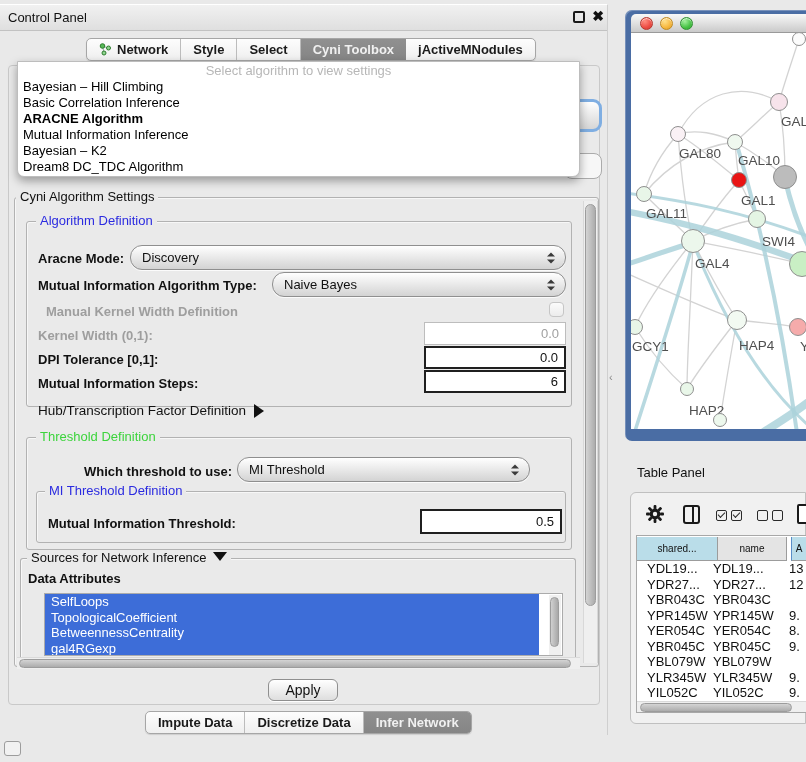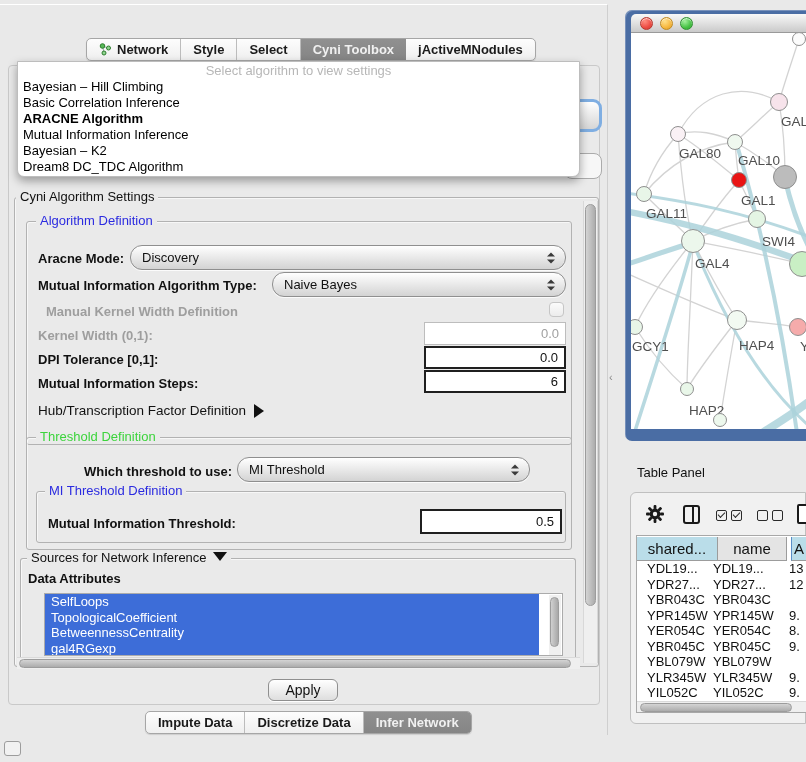--- a/index.html
+++ b/index.html
@@ -73,39 +73,44 @@
   .node{position:absolute;border:1.3px solid #8F8F8F;border-radius:50%}
   .node-label{position:absolute;font-size:13.5px;color:#4F4F4F;white-space:nowrap}
 
   
   #split-mark{left:609px;top:371px;font-size:11px;color:#8A8A8A}
 
   
   #tp-title{left:637px;top:465px;font-size:13px}
   #tp-box{left:630px;top:492px;width:176px;height:232px;background:#F1F1F1;border:1px solid #C0C0C0;border-radius:6px 0 0 6px}
   #tbl{left:636px;top:535px;width:170px;height:178px;background:#FFF;border:1px solid #A8A8A8;border-right:none;overflow:hidden}
-  .th{position:absolute;top:1px;height:24px;display:flex;align-items:center;justify-content:center;font-size:15px;border-right:1px solid #9C9C9C;border-bottom:1px solid #9C9C9C}
+  .th{position:absolute;top:1px;height:24px;display:flex;align-items:center;justify-content:center;font-size:10px;border-right:1px solid #9C9C9C;border-bottom:1px solid #9C9C9C}
   .trow{position:absolute;width:100%;height:15.5px;font-size:13px}
   .tc{position:absolute;white-space:nowrap;line-height:15.5px}
 
   
   .checkpair{position:absolute;top:510px;display:flex;gap:4px}
   .cbx{width:11px;height:11px;border:1.6px solid #2A2A2A;border-radius:2px;position:relative}
   .cbx.checked:after{content:"";position:absolute;left:1px;top:1px;width:6px;height:3px;border-left:1.8px solid #2A2A2A;border-bottom:1.8px solid #2A2A2A;transform:rotate(-45deg)}
   #col-icon{left:683px;top:505px;width:17px;height:19px;border:2px solid #1A1A1A;border-radius:3px}
   #col-icon:after{content:"";position:absolute;left:50%;top:0;width:2px;height:100%;background:#1A1A1A}
   #doc-icon{left:797px;top:504px;width:14px;height:20px;border:2px solid #1A1A1A;border-radius:2px;background:#FFF}
 
   
   #bl-btn{left:4px;top:741px;width:17px;height:15px;border:1.6px solid #9C9C9C;border-radius:3px;background:#F1F1F1}
 </style>
 </head>
 <body>
 
 <div class="abs" id="cp">
+  <div class="abs" id="cp-titlebar">
+    <div class="abs" id="cp-title">Control Panel</div>
+    <div class="abs win-square"></div>
+    <div class="abs win-x">✖</div>
+  </div>
 
   <div class="abs tabbar" style="left:86px;top:33px;">
     <div class="tab">
       <svg width="13" height="13" viewBox="0 0 13 13" style="margin-right:5px">
         <line x1="3.5" y1="3" x2="9" y2="5" stroke="#9AA" stroke-width="1"></line>
         <line x1="3.5" y1="3" x2="5" y2="10" stroke="#9AA" stroke-width="1"></line>
         <circle cx="3.5" cy="3" r="2.3" fill="#57B957" stroke="#2E7D2E"></circle>
         <circle cx="9.5" cy="5" r="2" fill="#8FD48F" stroke="#2E7D2E"></circle>
         <circle cx="5" cy="10" r="2" fill="#8FD48F" stroke="#2E7D2E"></circle>
       </svg>
@@ -142,21 +147,21 @@
       </div>
   </div>
 
   <div class="abs groupbox" style="left:14px;top:192px;width:585px;height:470px;">
     <span class="grouplabel" style="left:1px;">Cyni Algorithm Settings</span>
   </div>
   <div class="abs vscroll-track" style="left:583px;top:196px;width:15px;height:462px;">
     <div class="vscroll-thumb" style="top:3px;height:402px;"></div>
   </div>
 
-  <div class="abs groupbox" style="left:26px;top:216px;width:546px;height:224px;">
+  <div class="abs groupbox" style="left:26px;top:216px;width:546px;height:186px;">
     <span class="grouplabel" style="left:9px;color:#2B2BE0;">Algorithm Definition</span>
   </div>
   <div class="abs lbl" style="left:38px;top:246px;">Aracne Mode:</div>
   <div class="combo" style="left:130px;top:240px;width:436px;height:25px;">
     <span>Discovery</span>
     <span class="arr">
         <i class="up"></i>
         <i class="dn"></i>
       </span>
   </div>

